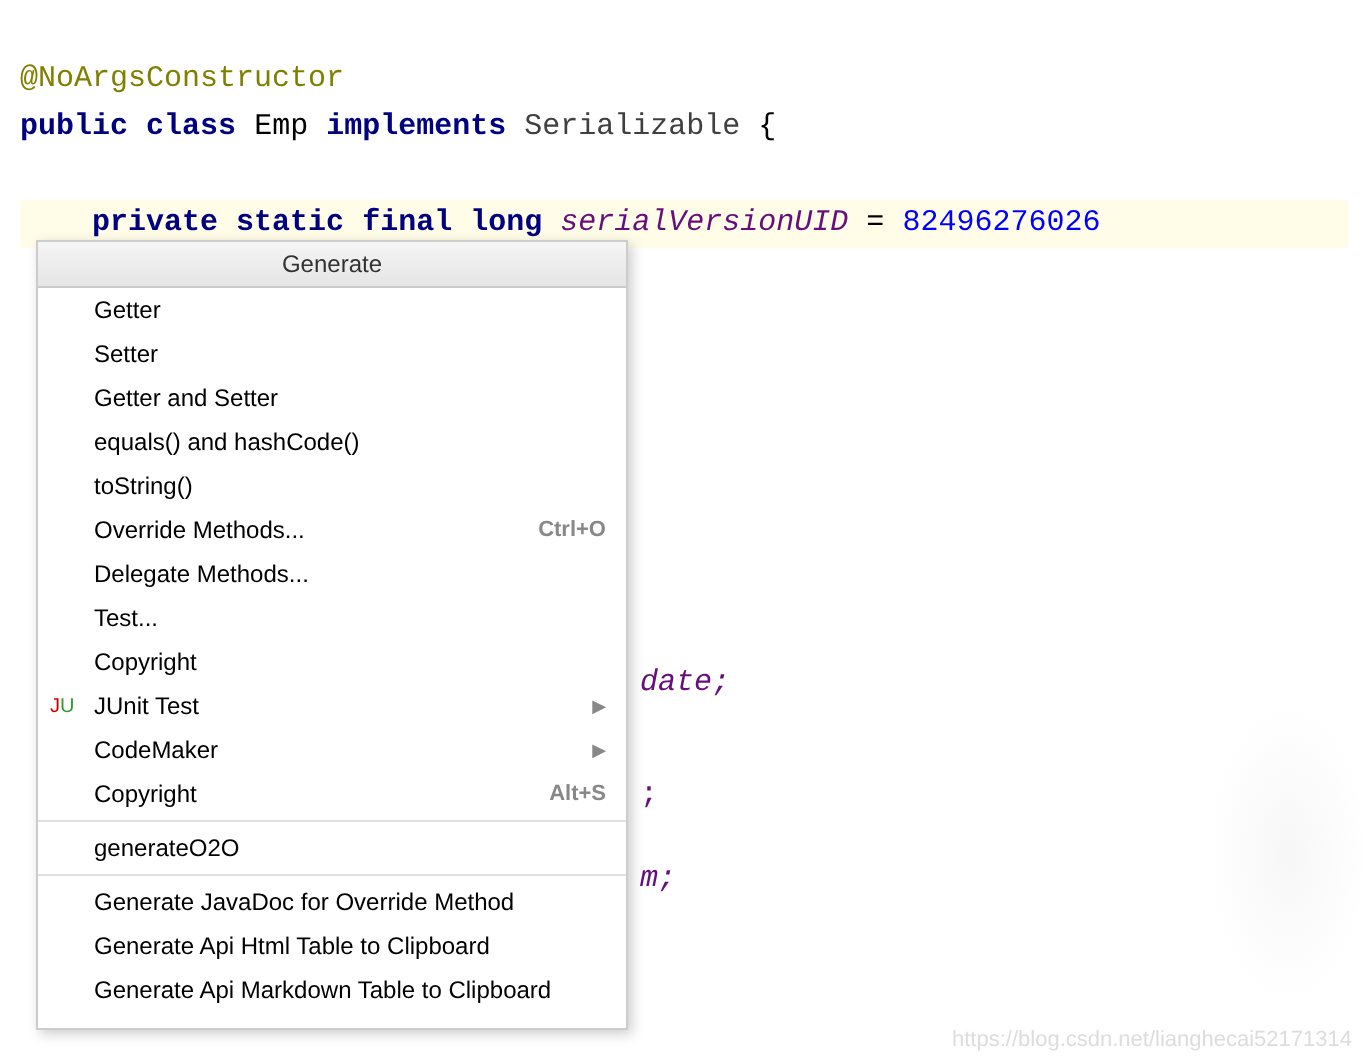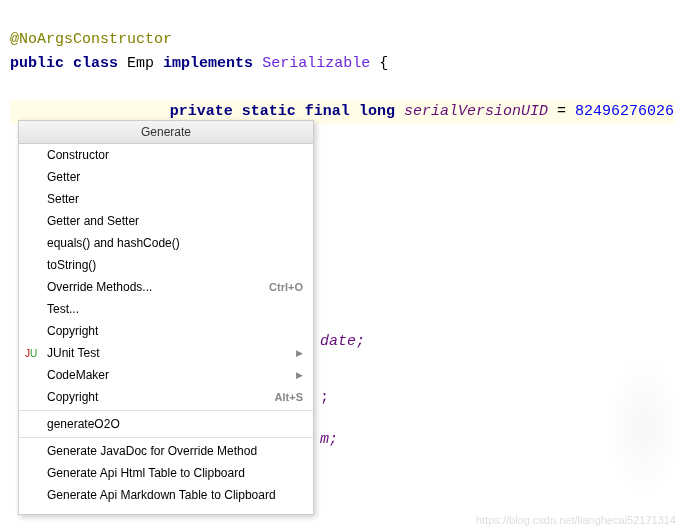--- a/index.html
+++ b/index.html
@@ -16,27 +16,26 @@
       padding: 4px 10px;
       font-family: "Consolas", "Courier New", monospace;
       font-size: 15px;
       line-height: 1.6;
       white-space: pre;
     }
     .kw { color: #000080; font-weight: bold; }
     .clsname { color: #000000; }
     .ann { color: #808000; margin-top: 20px; }
     .fieldname { color: #660e7a; font-style: italic; }
-    .intf { color: #6d28d9; }
+    .intf { color: #404040; }
     .num { color: #0000ff; }
     .highlight-line {
       background: #fffde7;
       display: inline-block;
       width: 100%;
-      text-align: right;
     }
     .bg-code {
       position: absolute;
       left: 320px;
       font-family: "Consolas", "Courier New", monospace;
       font-size: 15px;
       color: #660e7a;
     }
     .menu {
       position: absolute;
@@ -116,40 +115,40 @@
 </div>
 
 <div class="bg-code" style="top:333px"><span class="fieldname">date;</span></div>
 <div class="bg-code" style="top:389px"><span>;</span></div>
 <div class="bg-code" style="top:431px"><span class="fieldname">m;</span></div>
 
 <div class="menu">
   <div class="menu-title">Generate</div>
   <div id="menu-items">
       <div class="menu-item">
-        <span>Constructor</span>
-      </div>
-      <div class="menu-item">
         <span>Getter</span>
       </div>
       <div class="menu-item">
         <span>Setter</span>
       </div>
       <div class="menu-item">
         <span>Getter and Setter</span>
       </div>
       <div class="menu-item">
         <span>equals() and hashCode()</span>
       </div>
       <div class="menu-item">
         <span>toString()</span>
       </div>
       <div class="menu-item">
         <span>Override Methods...</span>
         <span class="shortcut">Ctrl+O</span>
+      </div>
+      <div class="menu-item">
+        <span>Delegate Methods...</span>
       </div>
       <div class="menu-item">
         <span>Test...</span>
       </div>
       <div class="menu-item">
         <span>Copyright</span>
       </div>
       <div class="menu-item">
         <span class="junit-icon">J<span class="green">U</span></span>
         <span>JUnit Test</span>

